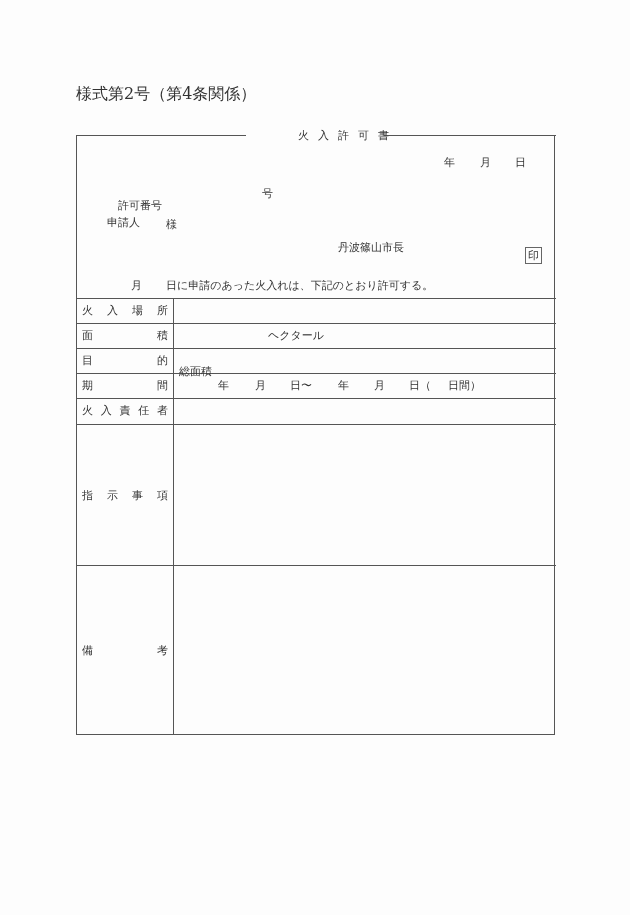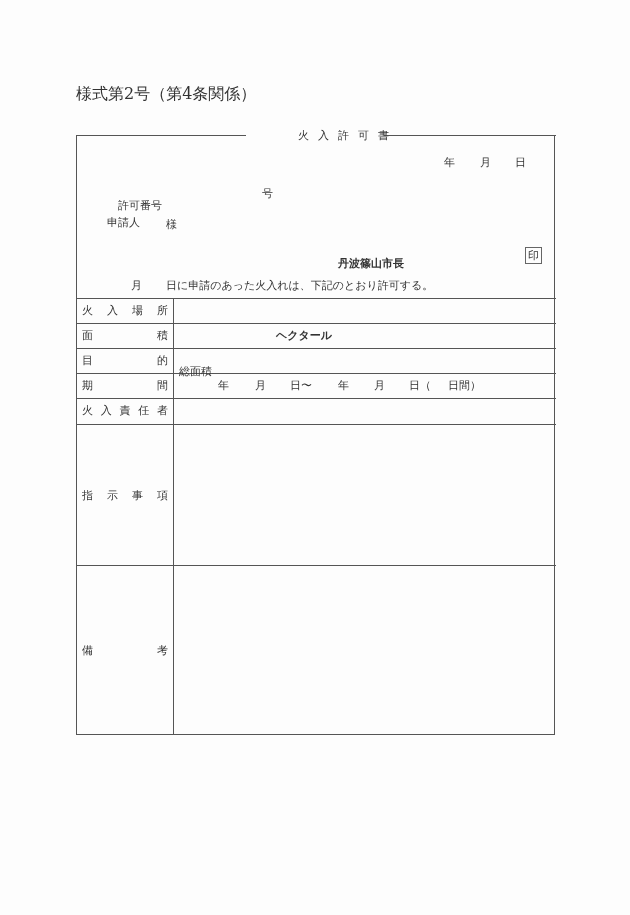--- a/index.html
+++ b/index.html
@@ -60,21 +60,21 @@
 <span class="abs" style="left:444px;top:157px;">年</span>
 <span class="abs" style="left:480px;top:157px;">月</span>
 <span class="abs" style="left:515px;top:157px;">日</span>
 
 <span class="abs" style="left:118px;top:188px;margin-top:12px;">許可番号</span>
 <span class="abs" style="left:262px;top:188px;">号</span>
 
 <span class="abs" style="left:107px;top:217px;">申請人</span>
 <span class="abs" style="left:166px;top:219px;">様</span>
 
-<span class="abs" style="left:338px;top:258px;font-weight:bold;">丹波篠山市長</span>
+<span class="abs" style="left:338px;top:242px;">丹波篠山市長</span>
 <div class="seal">印</div>
 
 <span class="abs" style="left:131px;top:280px;">月</span>
 <span class="abs" style="left:166px;top:280px;">日に申請のあった火入れは、下記のとおり許可する。</span>
 
 <div class="hline" style="top:298px;"></div>
 <div class="hline" style="top:323px;"></div>
 <div class="hline" style="top:348px;"></div>
 <div class="hline" style="top:373px;"></div>
 <div class="hline" style="top:398px;"></div>
@@ -88,21 +88,21 @@
   <span>場</span>
   <span>所</span>
 </div>
 <div class="abs" style="left:174px;top:299px;width:381px;height:24px;"></div>
 
 <div class="row-label" style="top:330px;">
   <span>面</span>
   <span>積</span>
 </div>
 <span class="abs" style="left:179px;top:330px;margin-top:36px;">総面積</span>
-<span class="abs" style="left:276px;top:330px;font-weight:bold;">ヘクタール</span>
+<span class="abs" style="left:268px;top:330px;">ヘクタール</span>
 
 <div class="row-label" style="top:355px;">
   <span>目</span>
   <span>的</span>
 </div>
 <div class="abs" style="left:174px;top:349px;width:381px;height:24px;"></div>
 
 <div class="row-label" style="top:380px;">
   <span>期</span>
   <span>間</span>

